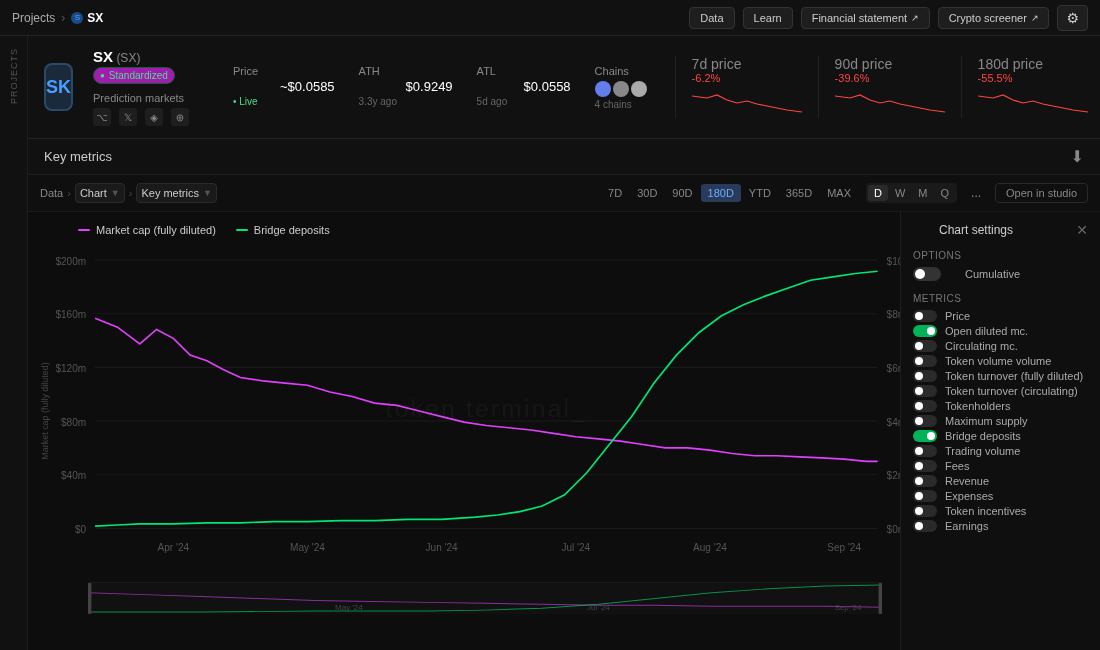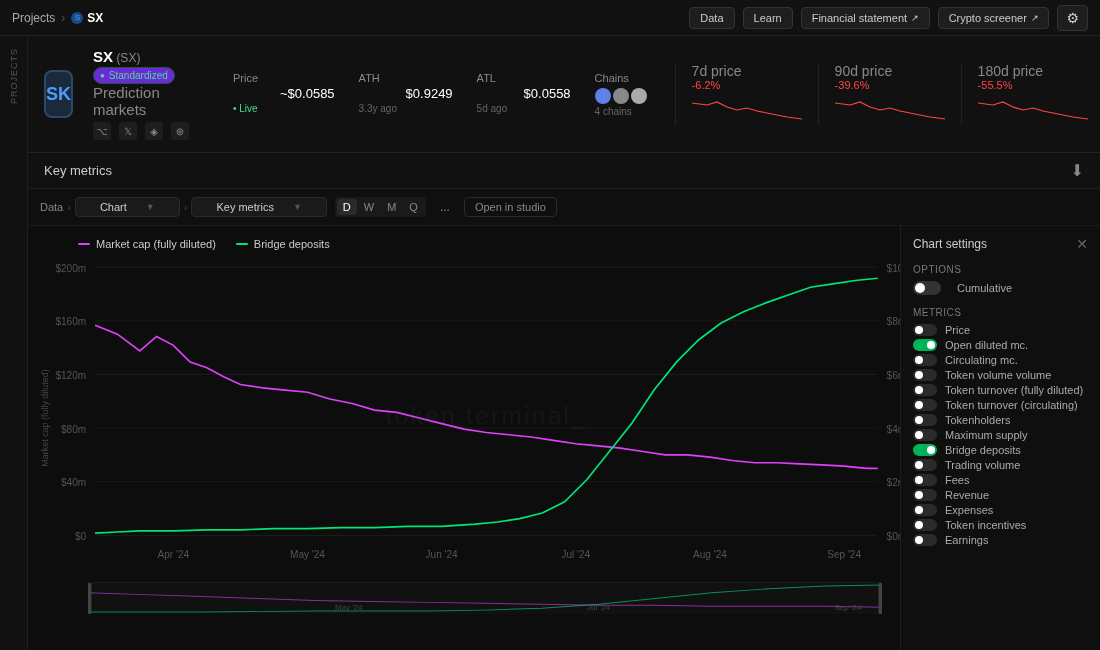--- a/index.html
+++ b/index.html
@@ -102,26 +102,26 @@
       border-radius: 8px;
       display: flex; align-items: center; justify-content: center;
       font-size: 18px; font-weight: 700; color: #4a9eff;
       border: 2px solid #2a4a6a;
     }
     .token-info { min-width: 120px; }
     .token-name { font-size: 15px; font-weight: 600; color: #fff; }
     .token-ticker { color: #888; font-size: 12px; }
     .token-badge {
       display: inline-flex; align-items: center; gap: 4px;
-      background: #6d28d9; border: 1px solid #1a5a3a;
+      background: #a21caf; border: 1px solid #1a5a3a;
       color: #4adf8a; font-size: 10px; padding: 2px 6px; border-radius: 10px;
       margin-top: 2px;
     }
     .token-badge::before { content: '●'; font-size: 8px; }
-    .token-category { color: #888; font-size: 15px; margin-top: 0; }
+    .token-category { color: #888; font-size: 11px; margin-top: 8px; }
     .token-socials { display: flex; gap: 8px; margin-top: 4px; }
     .social-icon {
       width: 18px; height: 18px; background: #1e1e1e; border-radius: 3px;
       display: flex; align-items: center; justify-content: center;
       color: #888; font-size: 10px; cursor: pointer;
     }
 
     .token-stats {
       display: flex;
       gap: 24px;
@@ -163,23 +163,23 @@
     
     .chart-controls {
       display: flex; align-items: center; gap: 8px;
       background: #0f0f0f; padding: 8px 12px;
       border-bottom: 1px solid #1a1a1a;
     }
     .breadcrumb-small { display: flex; align-items: center; gap: 4px; color: #888; font-size: 11px; }
     .breadcrumb-small .sep { color: #444; }
     .dropdown-pill {
       background: #1a1a1a; border: 1px solid #2a2a2a;
-      border-radius: 4px; padding: 3px 24px;
+      border-radius: 4px; padding: 3px 4px;
       color: #ccc; font-size: 11px; cursor: pointer;
-      display: flex; align-items: center; gap: 19px;
+      display: flex; align-items: center; gap: 4px;
     }
     .dropdown-pill .arrow { color: #555; font-size: 9px; }
     .period-btns { display: flex; gap: 1px; margin-left: auto; }
     .period-btn {
       background: none; border: none; color: #888;
       padding: 3px 7px; border-radius: 3px; cursor: pointer; font-size: 11px;
     }
     .period-btn.active { background: #2a3a5a; color: #6ab0ff; }
     .granularity-btns { display: flex; gap: 1px; background: #1a1a1a; border-radius: 4px; padding: 2px; }
     .gran-btn {
@@ -219,27 +219,27 @@
       width: 200px;
       background: #0f0f0f;
       border-left: 1px solid #1e1e1e;
       overflow-y: auto;
       padding: 10px 12px;
     }
     .settings-header {
       display: flex; justify-content: space-between; align-items: center;
       margin-bottom: 12px;
     }
-    .settings-title { color: #ccc; font-size: 12px; font-weight: 500; }
+    .settings-title { color: #ccc; font-size: 12px; font-weight: 500; margin-left: 26px; }
     .settings-close { color: #666; cursor: pointer; font-size: 14px; }
 
     .settings-section { margin-bottom: 12px; }
     .settings-section-label { color: #777; font-size: 10px; text-transform: uppercase; letter-spacing: 0.5px; margin-bottom: 6px; }
 
-    .toggle-row { display: flex; align-items: center; gap: 16px; margin-bottom: 4px; }
+    .toggle-row { display: flex; align-items: center; gap: 24px; margin-bottom: 4px; }
     .toggle {
       width: 28px; height: 14px; border-radius: 7px;
       background: #333; position: relative; cursor: pointer; flex-shrink: 0;
     }
     .toggle::after {
       content: '';
       position: absolute;
       width: 10px; height: 10px;
       background: #fff; border-radius: 50%;
       top: 2px; left: 2px;
@@ -391,20 +391,29 @@
           <span>Chart</span>
           <span class="arrow">▼</span>
         </div>
         <span class="sep">›</span>
         <div class="dropdown-pill">
           <span>Key metrics</span>
           <span class="arrow">▼</span>
         </div>
       </div>
 
+      <div class="period-btns" id="period-btns">
+          <button class="period-btn">7D</button>
+          <button class="period-btn">30D</button>
+          <button class="period-btn">90D</button>
+          <button class="period-btn active">180D</button>
+          <button class="period-btn">YTD</button>
+          <button class="period-btn">365D</button>
+          <button class="period-btn">MAX</button>
+        </div>
 
       <div class="granularity-btns" id="gran-btns">
           <button class="gran-btn active">D</button>
           <button class="gran-btn">W</button>
           <button class="gran-btn">M</button>
           <button class="gran-btn">Q</button>
         </div>
 
       <span class="more-btn">...</span>
 

